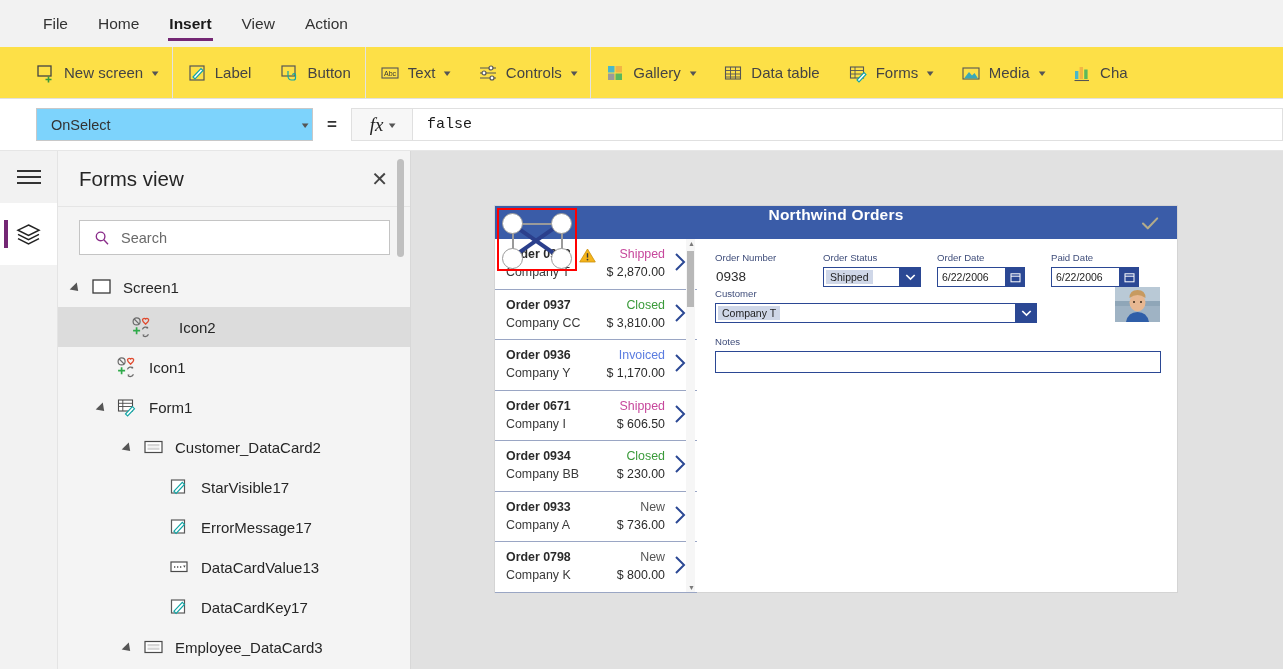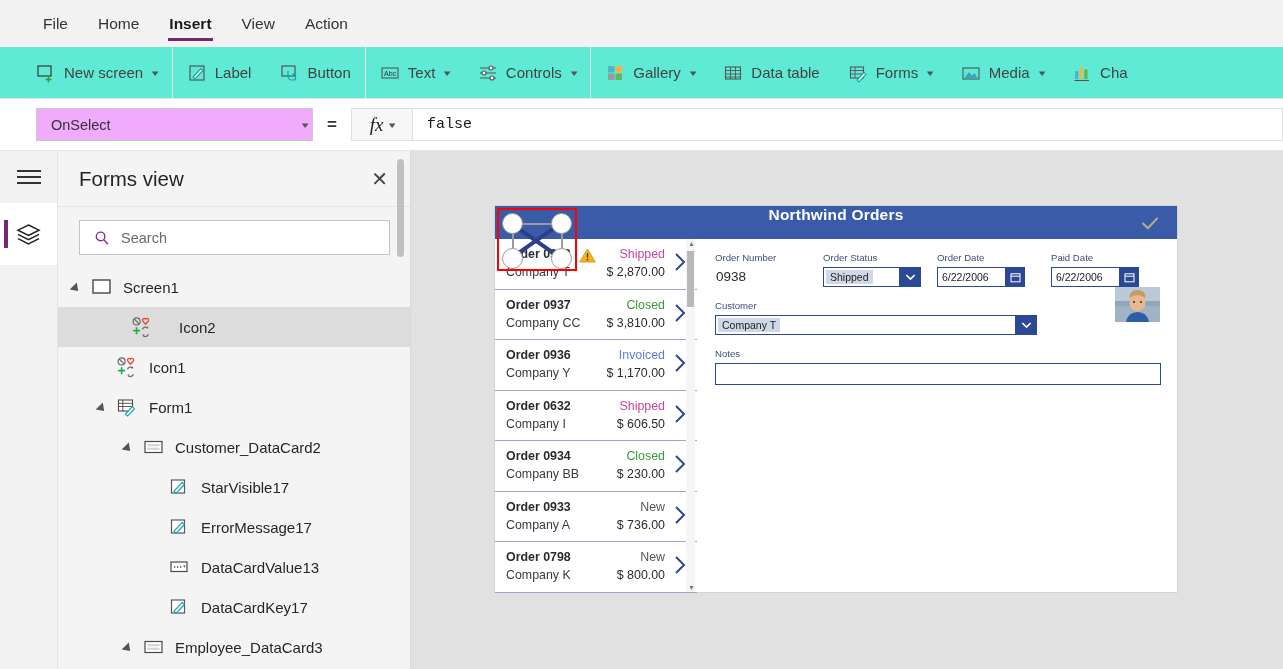--- a/index.html
+++ b/index.html
@@ -23,40 +23,40 @@
   }
   .menu-item.active { color: #1b1b1b; font-weight: bold; }
   .menu-item.active::after {
     content: ""; position: absolute; left: 14px; right: 14px; bottom: 6px;
     height: 2.5px; background: #742774;
   }
 
   
   .ribbon {
     position: absolute; top: 47px; left: 0; width: 1283px; height: 52px;
-    background: #5eead4; border-bottom: 1px solid #e1e1e1;
+    background: #fde047; border-bottom: 1px solid #e1e1e1;
     display: flex; align-items: center; padding-left: 22px;
   }
   .rb-sep { width: 1px; height: 52px; background: #e3e3e3; margin: 0 0px; }
   .rb-btn {
     display: flex; align-items: center; gap: 8px; height: 52px;
     padding: 0 14px; cursor: default; white-space: nowrap;
   }
   .rb-label { font-size: 15px; color: #444444; }
   .caret { font-size: 9px; color: #555; margin-left: 2px; transform: scaleX(1.5); }
   .rb-ico { width: 20px; height: 20px; flex: 0 0 20px; position: relative; }
 
   
   .fxrow {
     position: absolute; top: 99px; left: 0; width: 1283px; height: 52px;
     background: #ffffff; border-bottom: 1px solid #e6e6e6;
     display: flex; align-items: center; padding-left: 36px;
   }
   .prop-select {
-    width: 277px; height: 33px; border: 1px solid #c8c8c8; background: #f0abfc;
+    width: 277px; height: 33px; border: 1px solid #c8c8c8; background: #7dd3fc;
     display: flex; align-items: center; justify-content: space-between;
     padding: 0 4px 0 14px; font-size: 14.5px; color: #333;
   }
   .eq { font-size: 17px; color: #333; margin: 0 14px; font-weight: bold; }
   .fx-btn {
     width: 62px; height: 33px; border: 1px solid #e0e0e0; background: #f7f7f7;
     display: flex; align-items: center; justify-content: center; gap: 4px;
   }
   .fx-glyph { font-family: "Liberation Serif", serif; font-style: italic; font-size: 19px; color: #222; }
   .fx-input {
@@ -551,21 +551,21 @@
                 <div class="gal-amt">$ 1,170.00</div>
               </div>
               <div class="chev">
                 <svg width="13" height="20" viewBox="0 0 13 20">
                   <path d="M2 2 L10 10 L2 18" fill="none" stroke="#2b4894" stroke-width="2"></path>
                 </svg>
               </div>
             </div>
             <div class="gal-item">
               <div class="gal-left">
-                <div class="gal-ordno">Order 0632</div>
+                <div class="gal-ordno">Order 0671</div>
                 <div class="gal-comp">Company I</div>
               </div>
               <div class="gal-right">
                 <div class="gal-status" style="color: rgb(199, 72, 156);">Shipped</div>
                 <div class="gal-amt">$ 606.50</div>
               </div>
               <div class="chev">
                 <svg width="13" height="20" viewBox="0 0 13 20">
                   <path d="M2 2 L10 10 L2 18" fill="none" stroke="#2b4894" stroke-width="2"></path>
                 </svg>
@@ -659,21 +659,21 @@
                 <span class="f-cal">
                   <svg width="11" height="11" viewBox="0 0 11 11">
                     <rect x="1" y="1.8" width="9" height="8" fill="none" stroke="#fff" stroke-width="1"></rect>
                     <path d="M1 4.2h9" stroke="#fff" stroke-width="1"></path>
                   </svg>
                 </span>
               </div>
             </div>
           </div>
 
-          <div class="f-row" style="margin-top:12px">
+          <div class="f-row" style="margin-top:0">
             <div class="f-field" style="width:337px">
               <div class="f-label">Customer</div>
               <div class="f-ctrl" style="width:322px">
                 <span class="f-val">Company T</span>
                 <span class="f-drop">
                   <svg width="11" height="8" viewBox="0 0 11 8">
                       <path d="M1.3 2 L5.5 6 L9.7 2" fill="none" stroke="#fff" stroke-width="1.7"></path>
                     </svg>
                 </span>
               </div>

